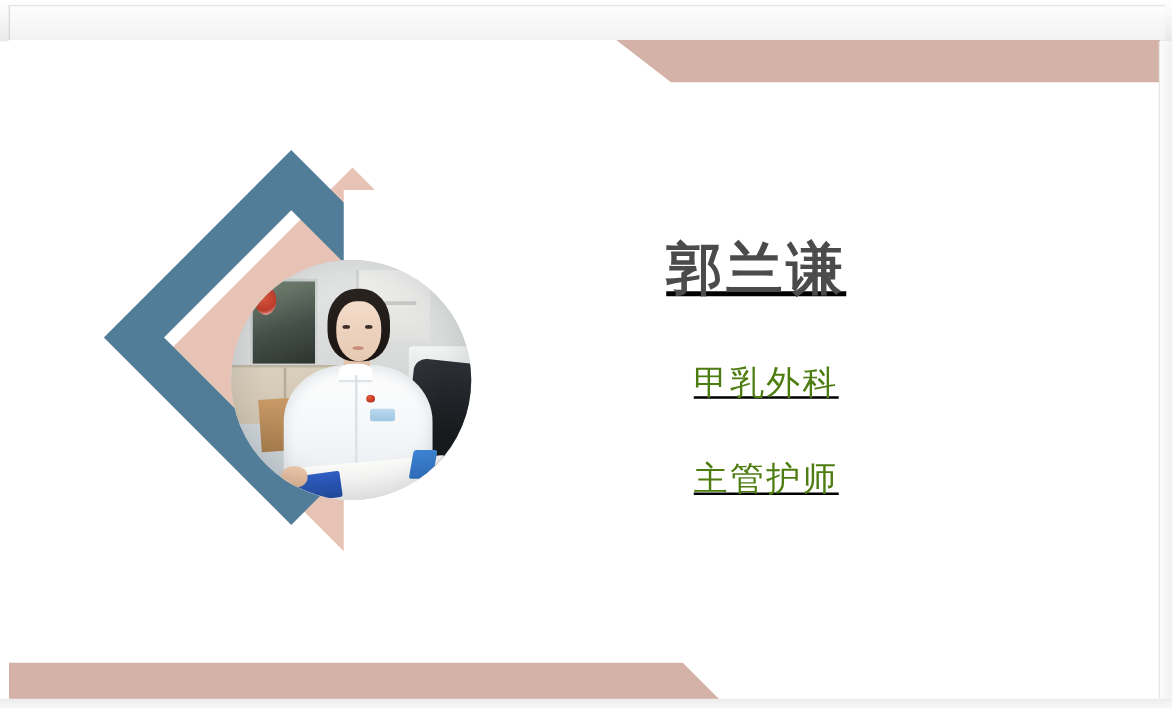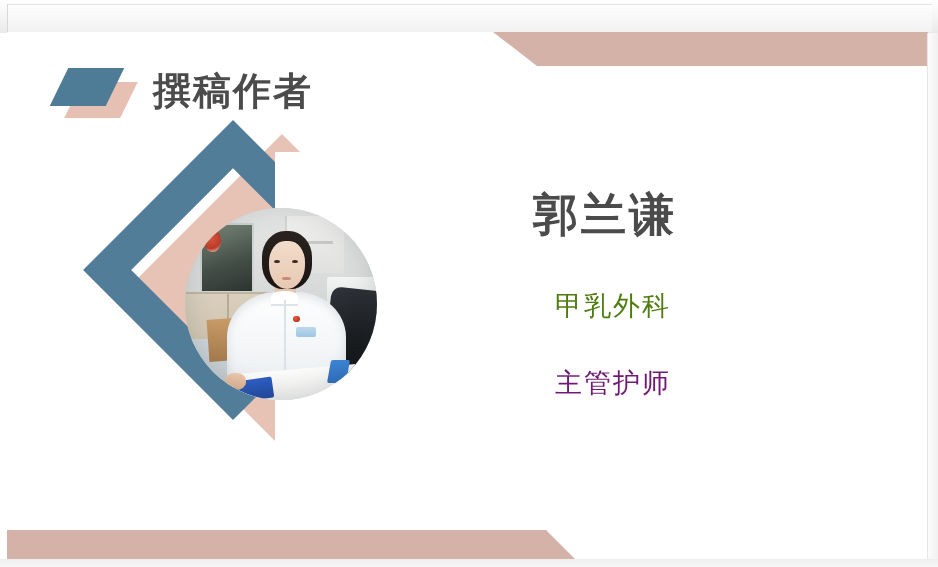--- a/index.html
+++ b/index.html
@@ -279,41 +279,42 @@
     position: absolute; left: 0; top: 0; width: 100%; height: 100%;
     border-radius: 50%;
     box-shadow: inset 0 0 26px rgba(60,70,80,0.18);
   }
 
   
   .info-block {
     position: absolute;
     left: 526px; top: 160px;
     width: 340px;
+    text-decoration: underline;
   }
   .info-name {
     font-size: 45px;
     font-weight: bold;
     color: #4b4b4b;
     letter-spacing: 3px;
     line-height: 1;
     margin: 0 0 56px 0;
     white-space: nowrap;
   }
   .info-dept {
     font-size: 27px;
     color: #4d7c0f;
     letter-spacing: 2px;
     line-height: 1;
     margin: 0 0 50px 22px;
     white-space: nowrap;
   }
   .info-rank {
     font-size: 27px;
-    color: #701a75;
+    color: #4d7c0f;
     letter-spacing: 2px;
     line-height: 1;
     margin: 0 0 0 22px;
     white-space: nowrap;
   }
 </style>
 </head>
 <body>
 
 <div id="slide-root">
@@ -325,27 +326,20 @@
   <div class="canvas">
 
     <svg class="deco-topright" viewBox="0 0 921 34" preserveAspectRatio="none">
       <polygon points="486,0 921,0 921,34 530,34" fill="#d4b2a8"></polygon>
     </svg>
 
     <svg class="deco-bottomleft" viewBox="0 0 921 30" preserveAspectRatio="none">
       <polygon points="0,0 539,0 569,30 0,30" fill="#d4b2a8"></polygon>
     </svg>
 
-    <div class="title-row">
-      <div class="title-mark">
-        <div class="para-pink"></div>
-        <div class="para-blue"></div>
-      </div>
-      <div class="title-text">撰稿作者</div>
-    </div>
 
     <div class="portrait-cluster">
       <div class="diamond-pink"></div>
       <div class="diamond-outline"></div>
       <div class="diamond-outline-mask"></div>
 
       <div class="portrait-circle">
         <div class="ph-wall"></div>
         <div class="ph-shelf"></div>
         <div class="ph-shelfline"></div>

